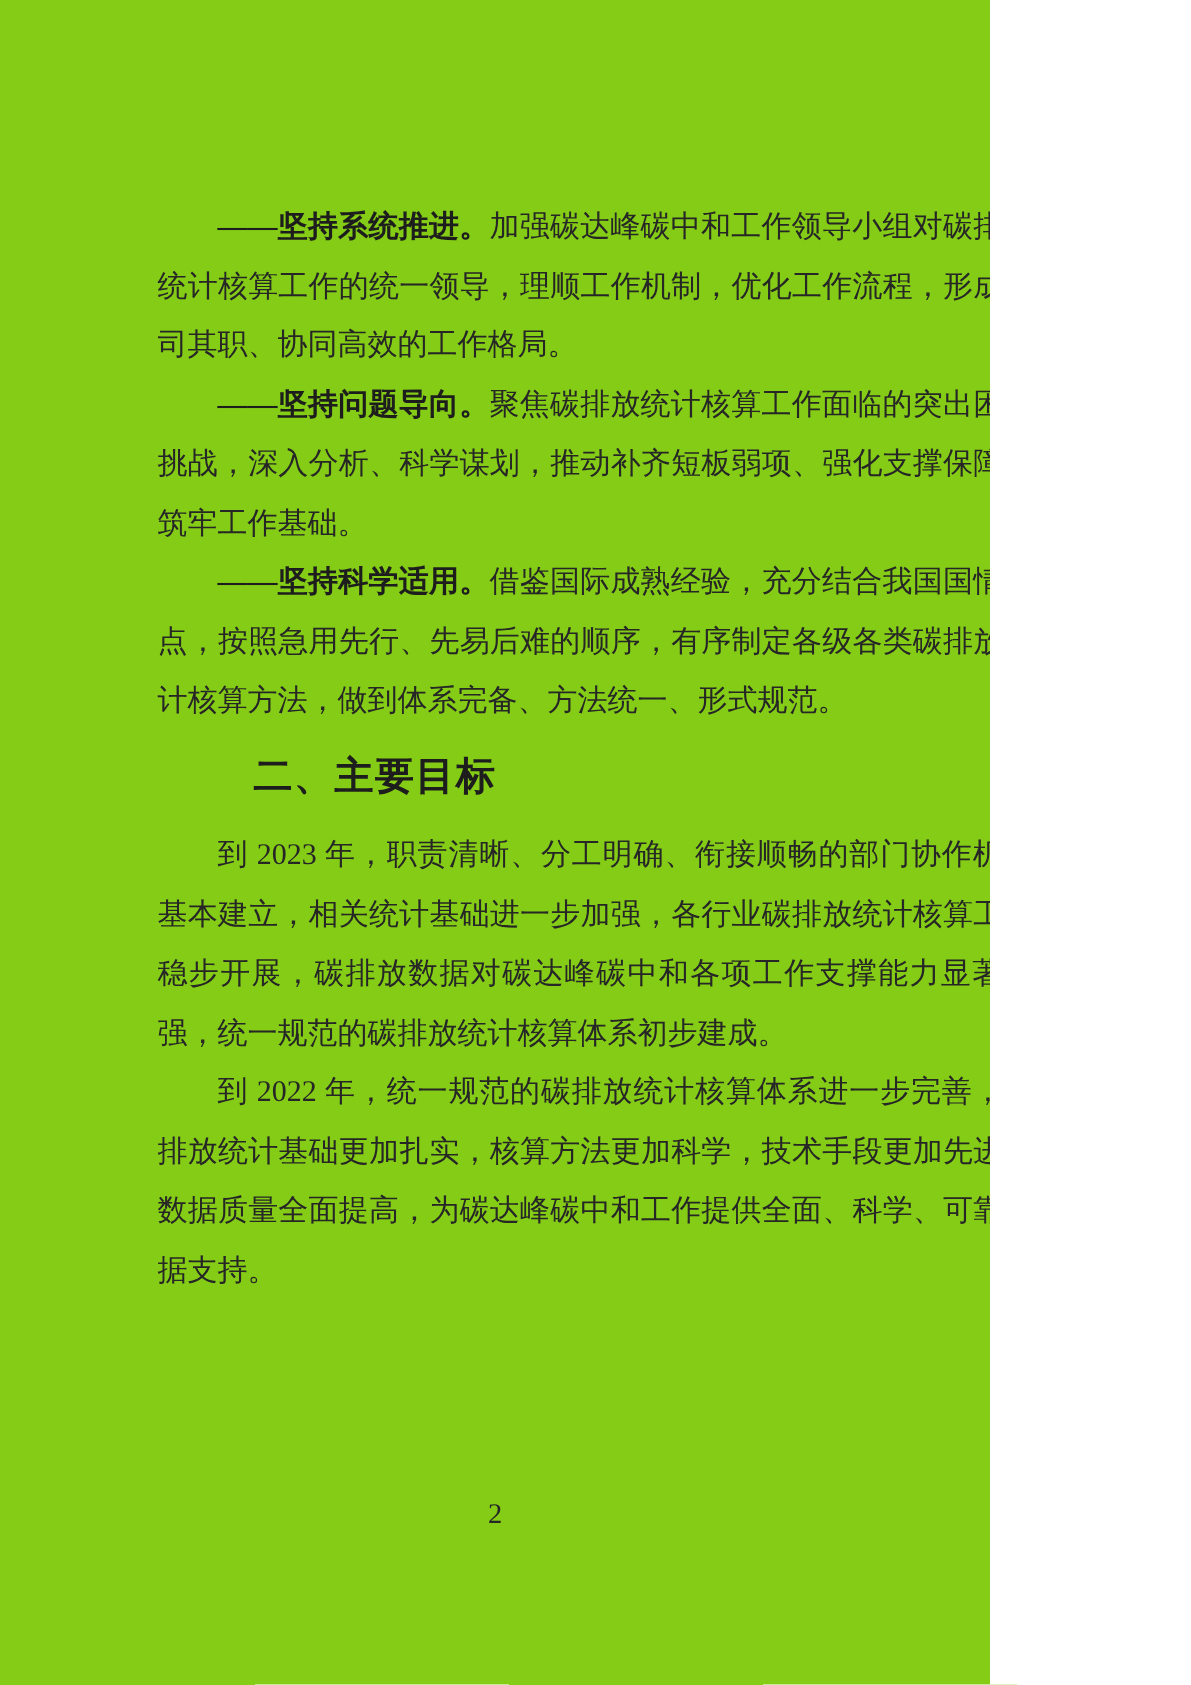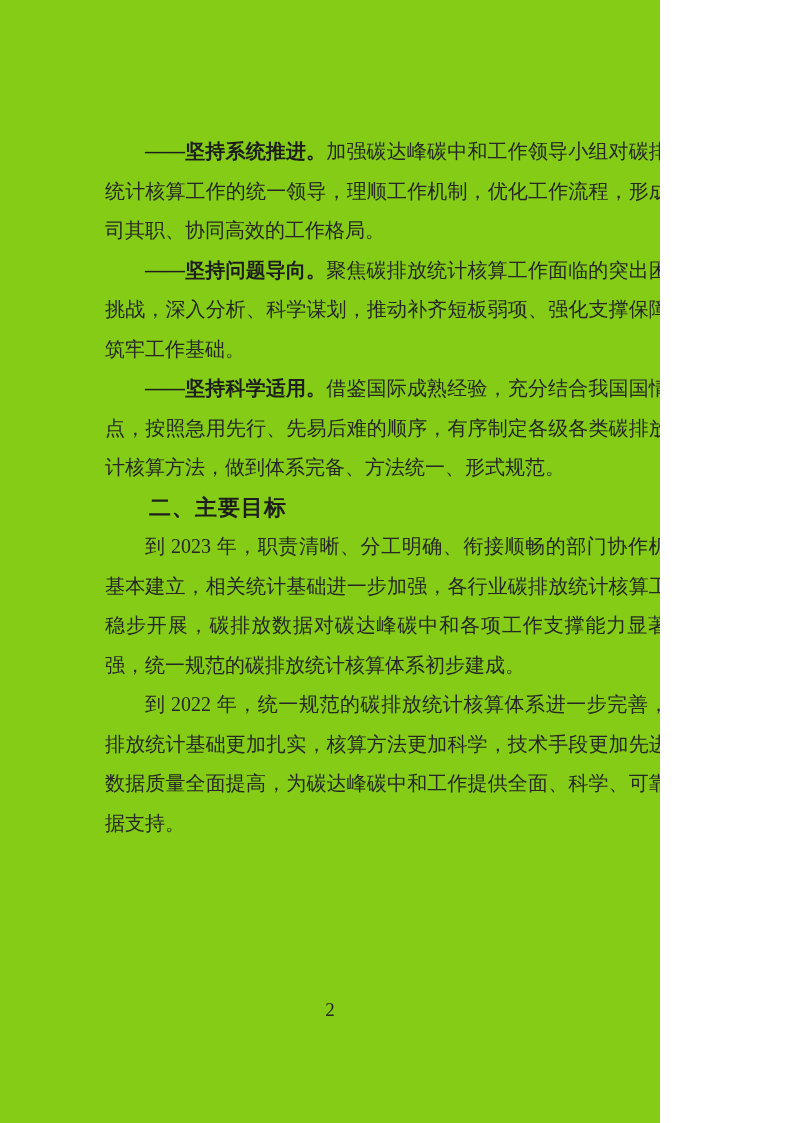--- a/index.html
+++ b/index.html
@@ -28,25 +28,25 @@
   }
   .para {
     margin: 0;
     text-indent: 2em;
   }
   .lead {
     font-weight: 700;
     color: #1d1d1d;
   }
   .heading {
-    margin: 0;
+    margin: 12px;
     text-indent: 2em;
-    font-family: Liberation Serif, serif;
+    font-family: Liberation Mono, monospace;
     font-weight: 700;
-    font-size: 22px;
+    font-size: 26px;
     line-height: 39.5px;
     color: #1d1d1d;
     letter-spacing: 1px;
   }
   .footer {
     position: absolute;
     left: 0;
     top: 999px;
     width: 100%;
     text-align: center;

